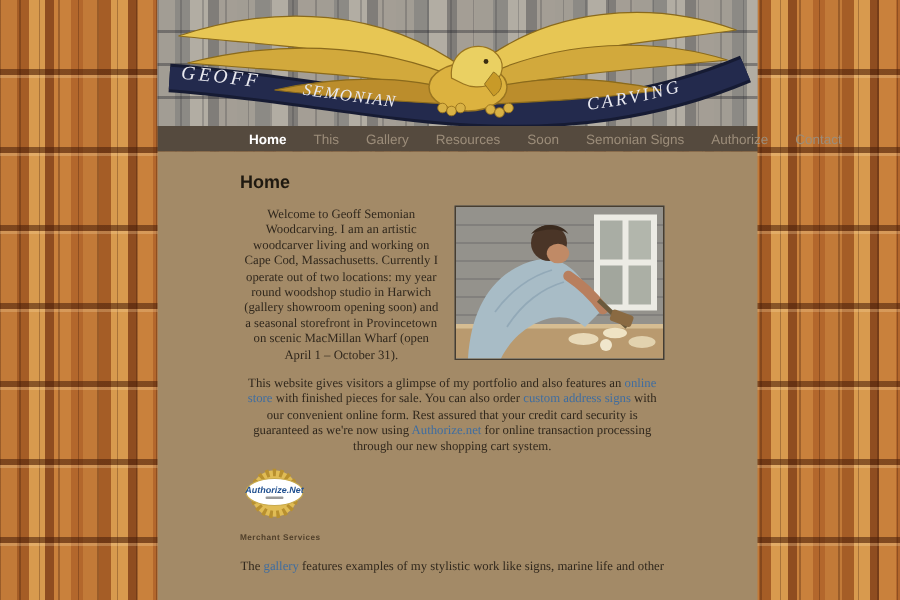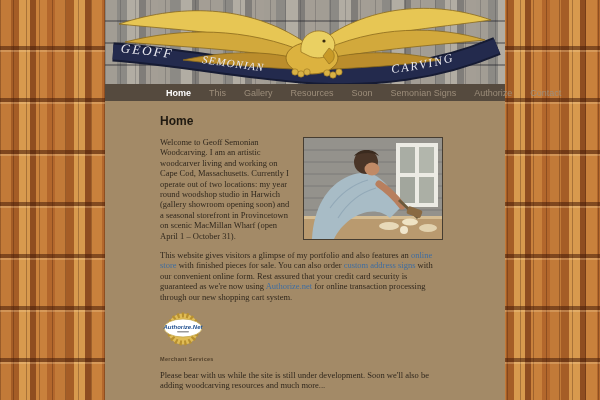--- a/index.html
+++ b/index.html
@@ -39,21 +39,21 @@
   
   .content {
     height:299px; background:#a38a67; color:#31281d;
     padding:14px 62px 0 55px;
     font-family:"Liberation Serif", serif; font-size:8.5px; line-height:10.4px;
   }
   .content h1 {
     font-family:"Liberation Sans", sans-serif; font-size:12px; line-height:12px;
     color:#1f1910; margin:0 0 10px 0;
   }
-  .content p { margin:0 0 9px 0; text-align:left; }
+  .content p { margin:0 0 9px 0; text-align:center; }
   a.inline-link { color:#3f6da0; text-decoration:none; cursor:pointer; }
   .photo-frame {
     float:right; width:140px; height:103px; margin:0 0 8px 8px;
     border:1px solid #463d31; background:#94928c;
   }
   .badge-wrap { margin:10px 0 6px 0; }
   .badge-caption {
     font-family:"Liberation Sans", sans-serif; font-size:5.5px; font-weight:bold;
     color:#51402b; margin-top:2px; letter-spacing:.3px;
   }
@@ -180,17 +180,16 @@
       <svg width="46" height="37" viewBox="0 0 46 37">
         <circle cx="23" cy="17" r="15.5" fill="#e0bc55"></circle>
         <circle cx="23" cy="17" r="14" fill="none" stroke="#b8902f" stroke-width="5" stroke-dasharray="2.2,2.4"></circle>
         <ellipse cx="23" cy="16" rx="19" ry="9" fill="#ffffff" stroke="#c7a84a" stroke-width="0.8"></ellipse>
         <text x="23" y="16.5" text-anchor="middle" font-family="Liberation Sans, sans-serif" font-size="6" font-weight="bold" font-style="italic" fill="#1f4f8f">Authorize.Net</text>
         <rect x="17" y="19" width="12" height="1.6" rx="0.8" fill="#9a9a9a"></rect>
       </svg>
       <div class="badge-caption">Merchant Services</div>
     </div>
 
-    <p>Please bear with us while the site is still under development. Soon we'll also be adding woodcarving resources and much more...</p>
 
     <p style="margin-top:8px;"><span>The </span><a class="inline-link">gallery</a><span> features examples of my stylistic work like signs, marine life and other</span></p>
   </div>
 </div>
 
 </body></html>

